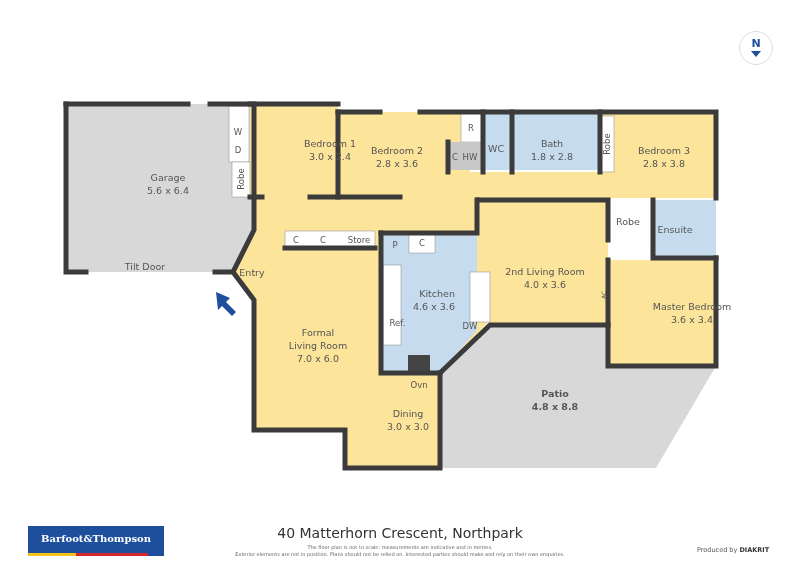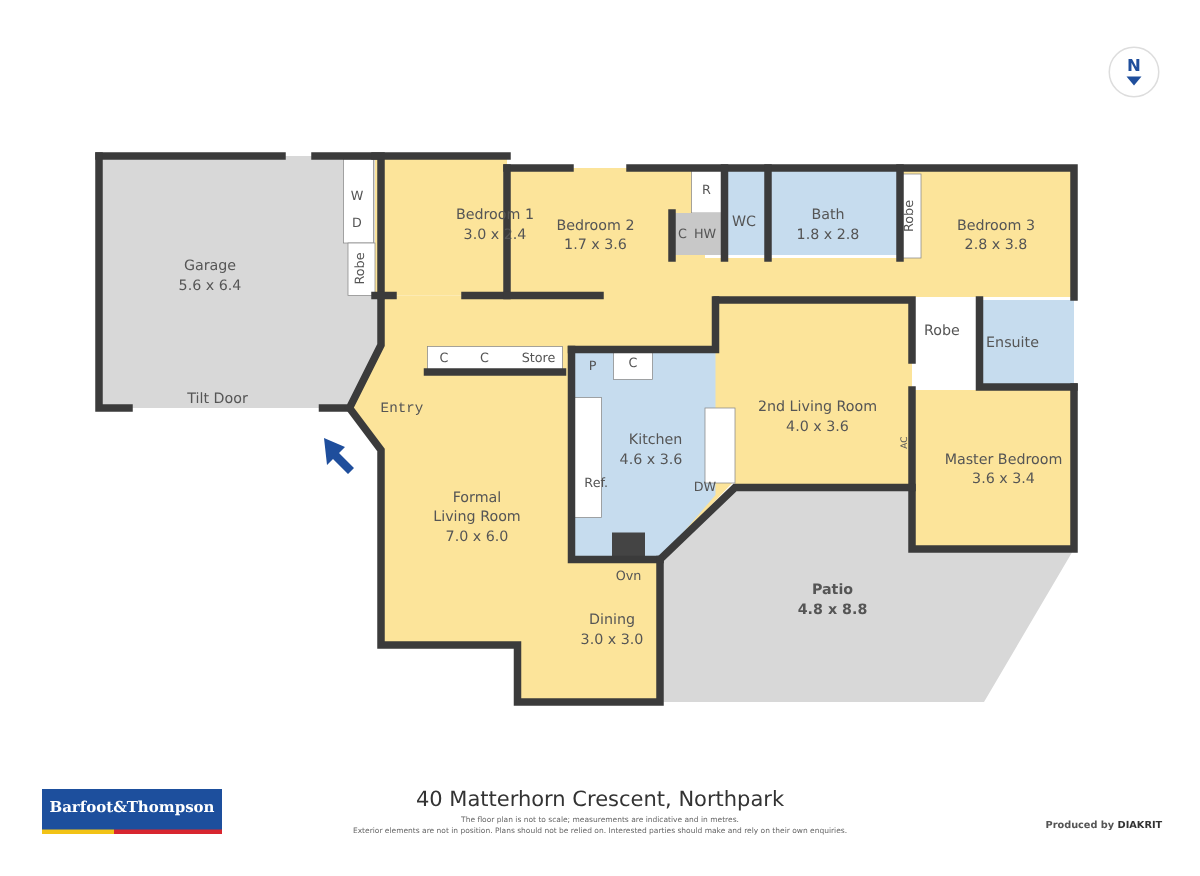--- a/index.html
+++ b/index.html
@@ -6,25 +6,25 @@
   body{width:800px;height:584px;position:relative;overflow:hidden;font-family:"DejaVu Sans",sans-serif;}
   #plan{position:absolute;left:0;top:0;}
   .lbl{position:absolute;font-family:"DejaVu Sans",sans-serif;font-size:9.5px;color:#555;text-align:center;line-height:13px;white-space:nowrap;transform:translate(-50%,-50%);}
   .small{font-size:8.5px;}
   .vert{transform:translate(-50%,-50%) rotate(-90deg);}
   #compass{position:absolute;left:739px;top:31px;width:32px;height:32px;border:1px solid #ddd;border-radius:50%;text-align:center;}
   #compass .n{font-size:11px;font-weight:bold;color:#1f4e9c;line-height:14px;display:block;margin-top:5px;}
   #compass .tri{width:0;height:0;margin:0 auto;border-left:5px solid transparent;border-right:5px solid transparent;border-top:6px solid #1f4e9c;}
   #footer-title{position:absolute;left:0;width:800px;top:525px;text-align:center;font-size:14px;color:#333;font-family:"DejaVu Sans",sans-serif;}
   .disc{position:absolute;left:0;width:800px;text-align:center;font-size:5px;color:#666;}
-  #logo{position:absolute;left:28px;top:526px;width:120px;height:30px;background:#1d4f9d;}
+  #logo{position:absolute;left:28px;top:526px;width:136px;height:30px;background:#1d4f9d;}
   #logo .txt{color:#fff;font-family:"DejaVu Serif",serif;font-weight:bold;font-size:10px;text-align:center;line-height:26px;}
   #logo .bar-y{position:absolute;left:0;bottom:0;width:48px;height:3px;background:#f2c316;}
   #logo .bar-r{position:absolute;left:48px;bottom:0;width:72px;height:3px;background:#d8262f;}
-  #produced{position:absolute;left:697px;top:546px;font-size:6.5px;color:#555;font-weight:bold;}
+  #produced{position:absolute;left:697px;top:546px;font-size:6.5px;color:#555;}
   #produced b{color:#333;}
 </style>
 </head>
 <body>
 
 <svg id="plan" width="800" height="584" viewBox="0 0 800 584">
 
   <polygon points="66,104 254,104 254,230 233,272 66,272" fill="#d8d8d8"></polygon>
 
   <polygon points="440,373 490,325 608,325 608,366 716,366 656,468 440,468" fill="#d8d8d8"></polygon>
@@ -76,54 +76,54 @@
   </g>
 
   <polygon points="216,292 230,298 226,302 236,312 232,316 222,306 218,310" fill="#1f4e9c"></polygon>
 </svg>
 
 <div id="compass">
   <span class="n">N</span>
   <div class="tri"></div>
 </div>
 
-<div class="lbl" style="left:140px;top:184px;">
+<div class="lbl" style="left:168px;top:184px;">
     <div>Garage</div>
     <div>5.6 x 6.4</div>
   </div>
 <div class="lbl" style="left:145px;top:266px;">Tilt Door</div>
 <div class="lbl" style="left:294px;top:150px;margin-left:36px;">
     <div>Bedroom 1</div>
     <div>3.0 x 2.4</div>
   </div>
 <div class="lbl" style="left:397px;top:157px;">
     <div>Bedroom 2</div>
-    <div>1.7 x 3.6</div>
+    <div>2.8 x 3.6</div>
   </div>
 <div class="lbl" style="left:552px;top:150px;">
     <div>Bath</div>
     <div>1.8 x 2.8</div>
   </div>
 <div class="lbl" style="left:496px;top:148px;">WC</div>
 <div class="lbl" style="left:664px;top:157px;">
     <div>Bedroom 3</div>
     <div>2.8 x 3.8</div>
   </div>
-<div class="lbl" style="left:268px;top:272px;font-family:Liberation Mono, monospace;">Entry</div>
+<div class="lbl" style="left:252px;top:272px;">Entry</div>
 <div class="lbl" style="left:434px;top:300px;text-align:right;">
     <div>Kitchen</div>
     <div>4.6 x 3.6</div>
   </div>
 <div class="lbl" style="left:545px;top:278px;">
     <div>2nd Living Room</div>
     <div>4.0 x 3.6</div>
   </div>
 <div class="lbl" style="left:628px;top:221px;">Robe</div>
 <div class="lbl" style="left:675px;top:229px;">Ensuite</div>
-<div class="lbl" style="left:669px;top:313px;">
+<div class="lbl" style="left:692px;top:313px;">
     <div>Master Bedroom</div>
     <div>3.6 x 3.4</div>
   </div>
 <div class="lbl" style="left:318px;top:345px;">
     <div>Formal</div>
     <div>Living Room</div>
     <div>7.0 x 6.0</div>
   </div>
 <div class="lbl" style="left:408px;top:420px;">
     <div>Dining</div>

